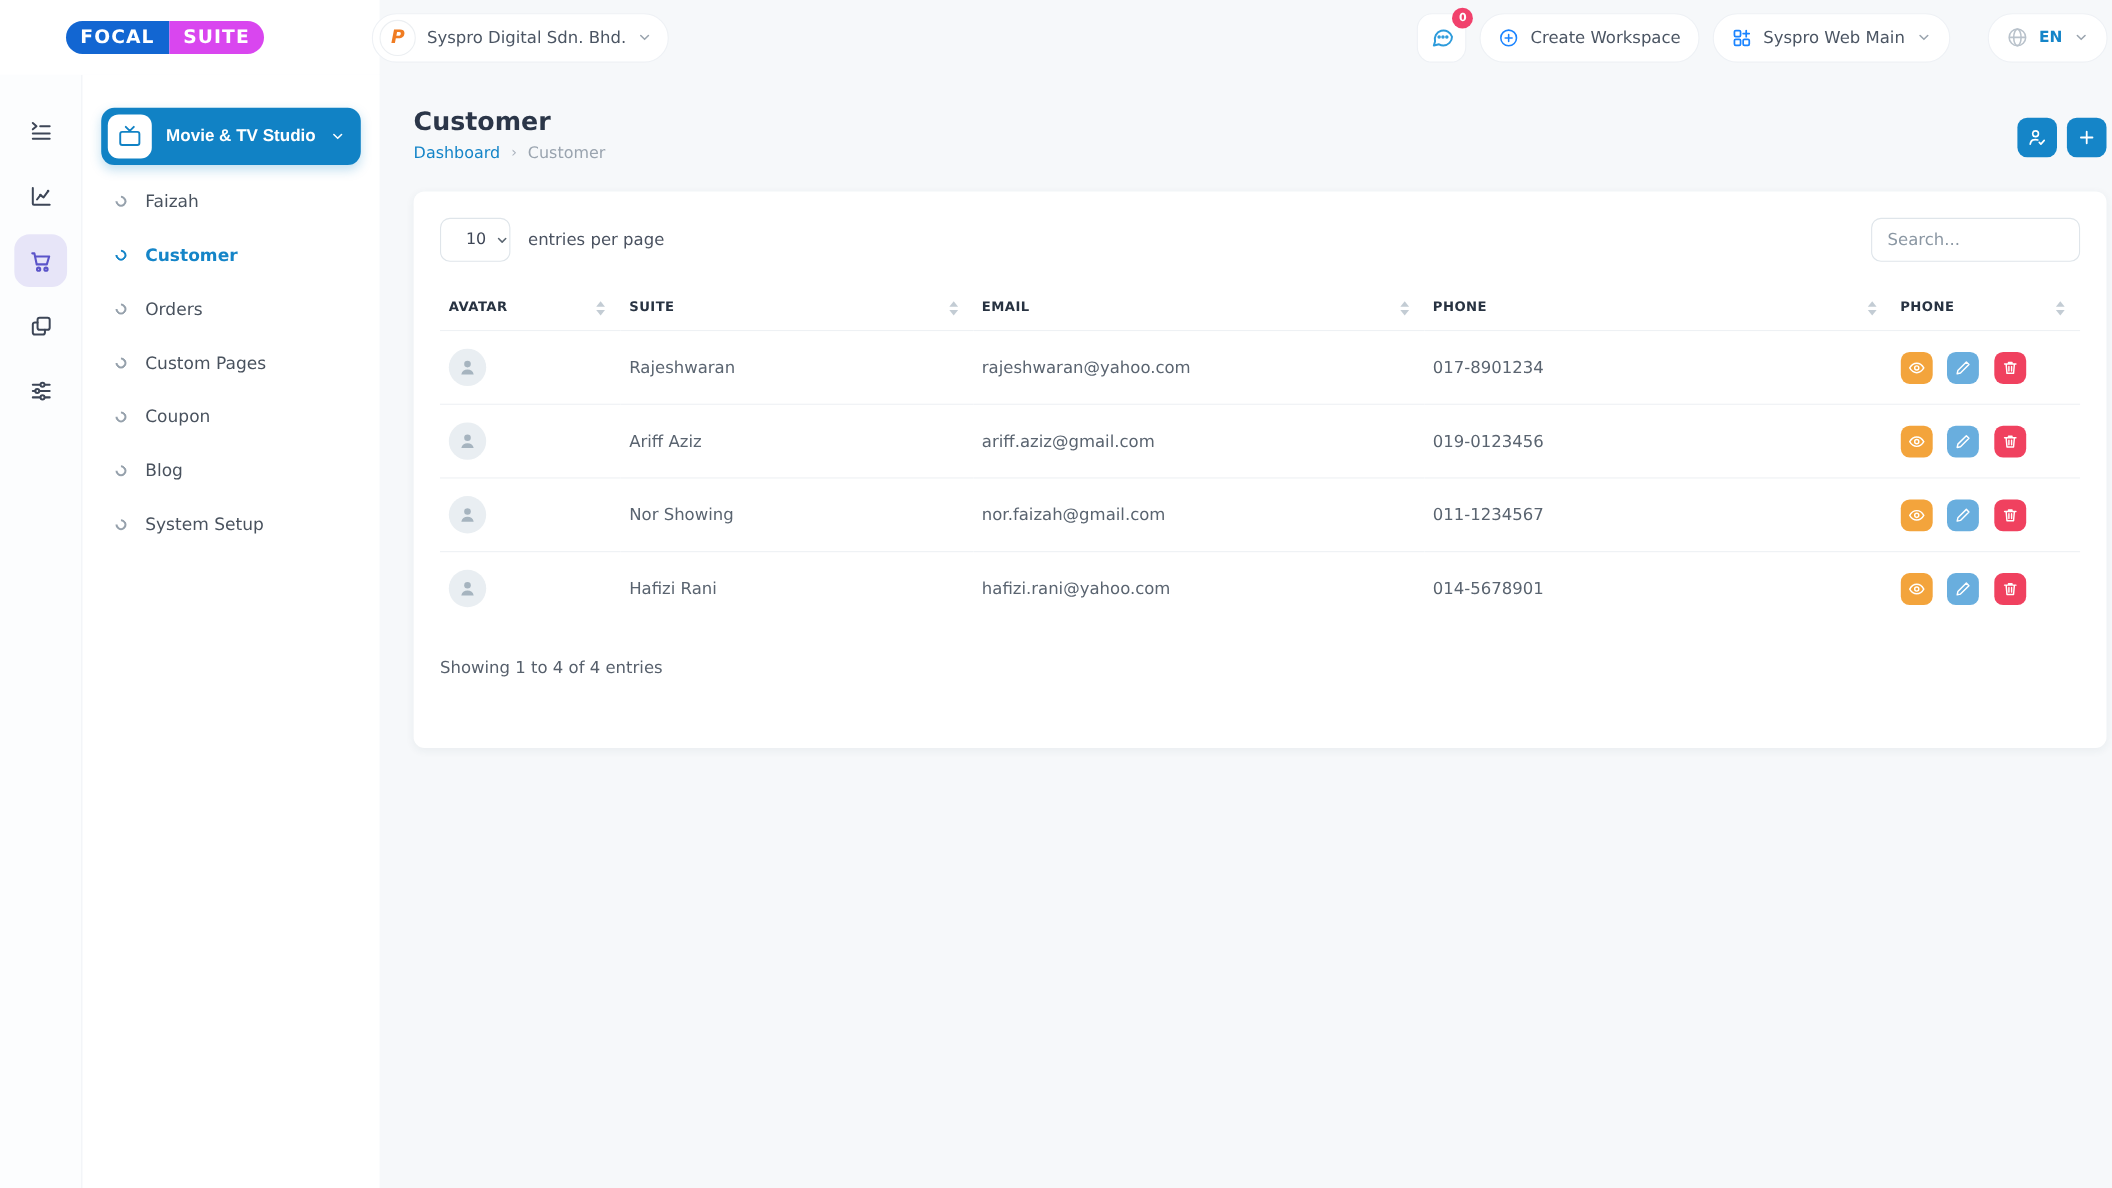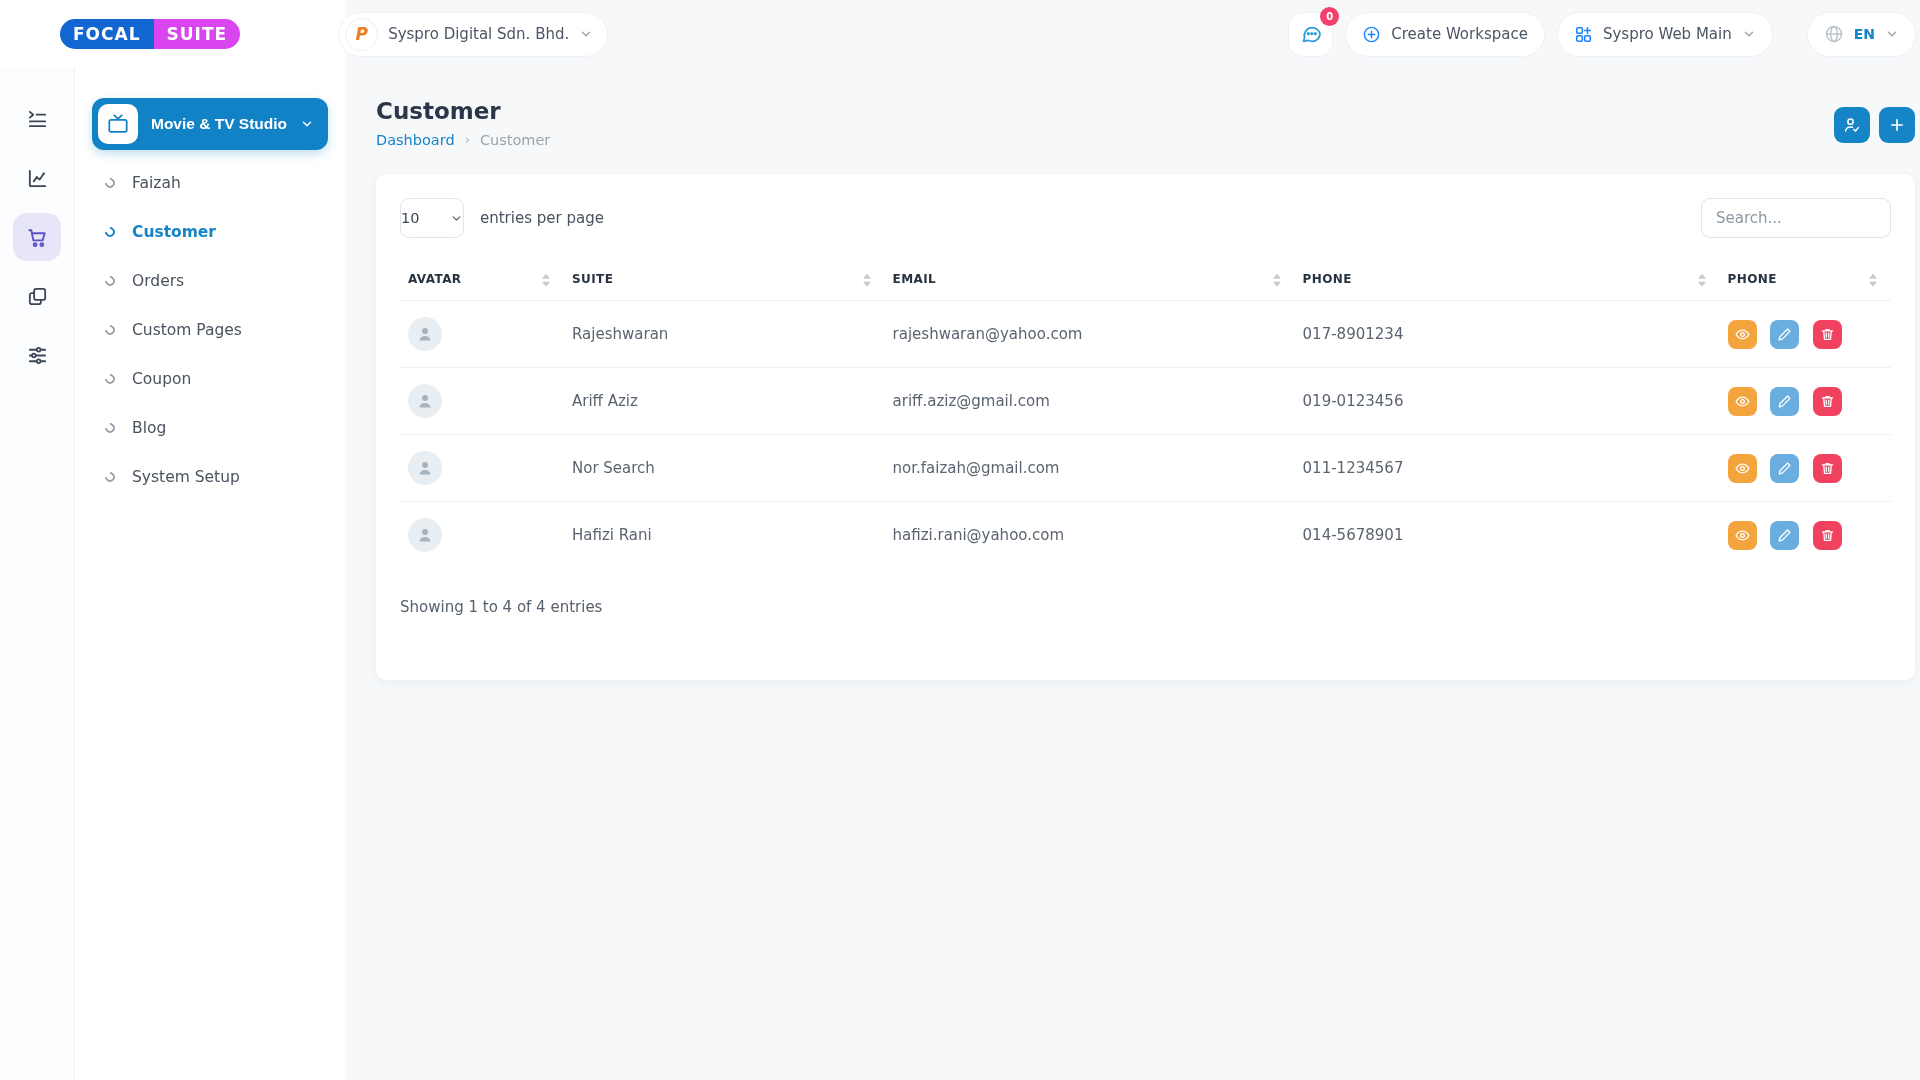--- a/index.html
+++ b/index.html
@@ -76,21 +76,21 @@
   .head-actions { display:flex; gap:9px; align-self:center; margin-top:6px; }
   .sq-btn { width:36px; height:36px; border-radius:9px; background:#1585c8; border:none;
     color:#fff; display:flex; align-items:center; justify-content:center; cursor:pointer; }
   .sq-btn svg { width:18px; height:18px; }
 
   
   .card { margin-top:26px; background:#fff; border-radius:10px;
     box-shadow:0 2px 8px rgba(40,60,90,.06); padding:24px 24px 64px 24px; }
   .controls { display:flex; align-items:center; }
   .select-box { width:64px; height:40px; border:1px solid #dfe5ea; border-radius:9px;
-    display:flex; align-items:center; justify-content:space-between; gap:8px; font-size:14.5px;
+    display:flex; align-items:center; justify-content:flex-end; gap:8px; font-size:14.5px;
     color:#3f4757; cursor:pointer; background:#fff; }
   .select-box .chev { stroke:#5b6671; width:13px; height:13px; }
   .controls-label { margin-left:16px; font-size:15px; color:#4a5260; }
   .search-input { margin-left:auto; width:190px; height:40px; border:1px solid #dfe5ea;
     border-radius:9px; padding:0 14px; font-size:15px; color:#3f4757; outline:none;
     font-family:inherit; background:#fff; }
   .search-input::placeholder { color:#8b97a3; }
 
   table { width:100%; margin-top:24px; border-collapse:collapse; table-layout:fixed; }
   col.c-avatar{width:11%} col.c-name{width:21.5%} col.c-email{width:27.5%}
@@ -403,21 +403,21 @@
         </td>
       </tr>
 
       <tr>
         <td><span class="avatar">
           <svg viewBox="0 0 24 24" fill="currentColor">
                   <circle cx="12" cy="8" r="4"></circle>
                   <path d="M4.5 20.5c.6-4 3.6-6 7.5-6s6.9 2 7.5 6z"></path>
                 </svg>
         </span></td>
-        <td>Nor Search</td>
+        <td>Nor Showing</td>
         <td>nor.faizah@gmail.com</td>
         <td>011-1234567</td>
         <td class="td-actions">
           <button class="act view">
             <svg viewBox="0 0 16 16" fill="none" stroke="#fff" stroke-width="1.4">
                   <path d="M1.2 8s2.6-4.6 6.8-4.6S14.8 8 14.8 8s-2.6 4.6-6.8 4.6S1.2 8 1.2 8z"></path>
                   <circle cx="8" cy="8" r="2"></circle>
                 </svg>
           </button>
           <button class="act edit">

